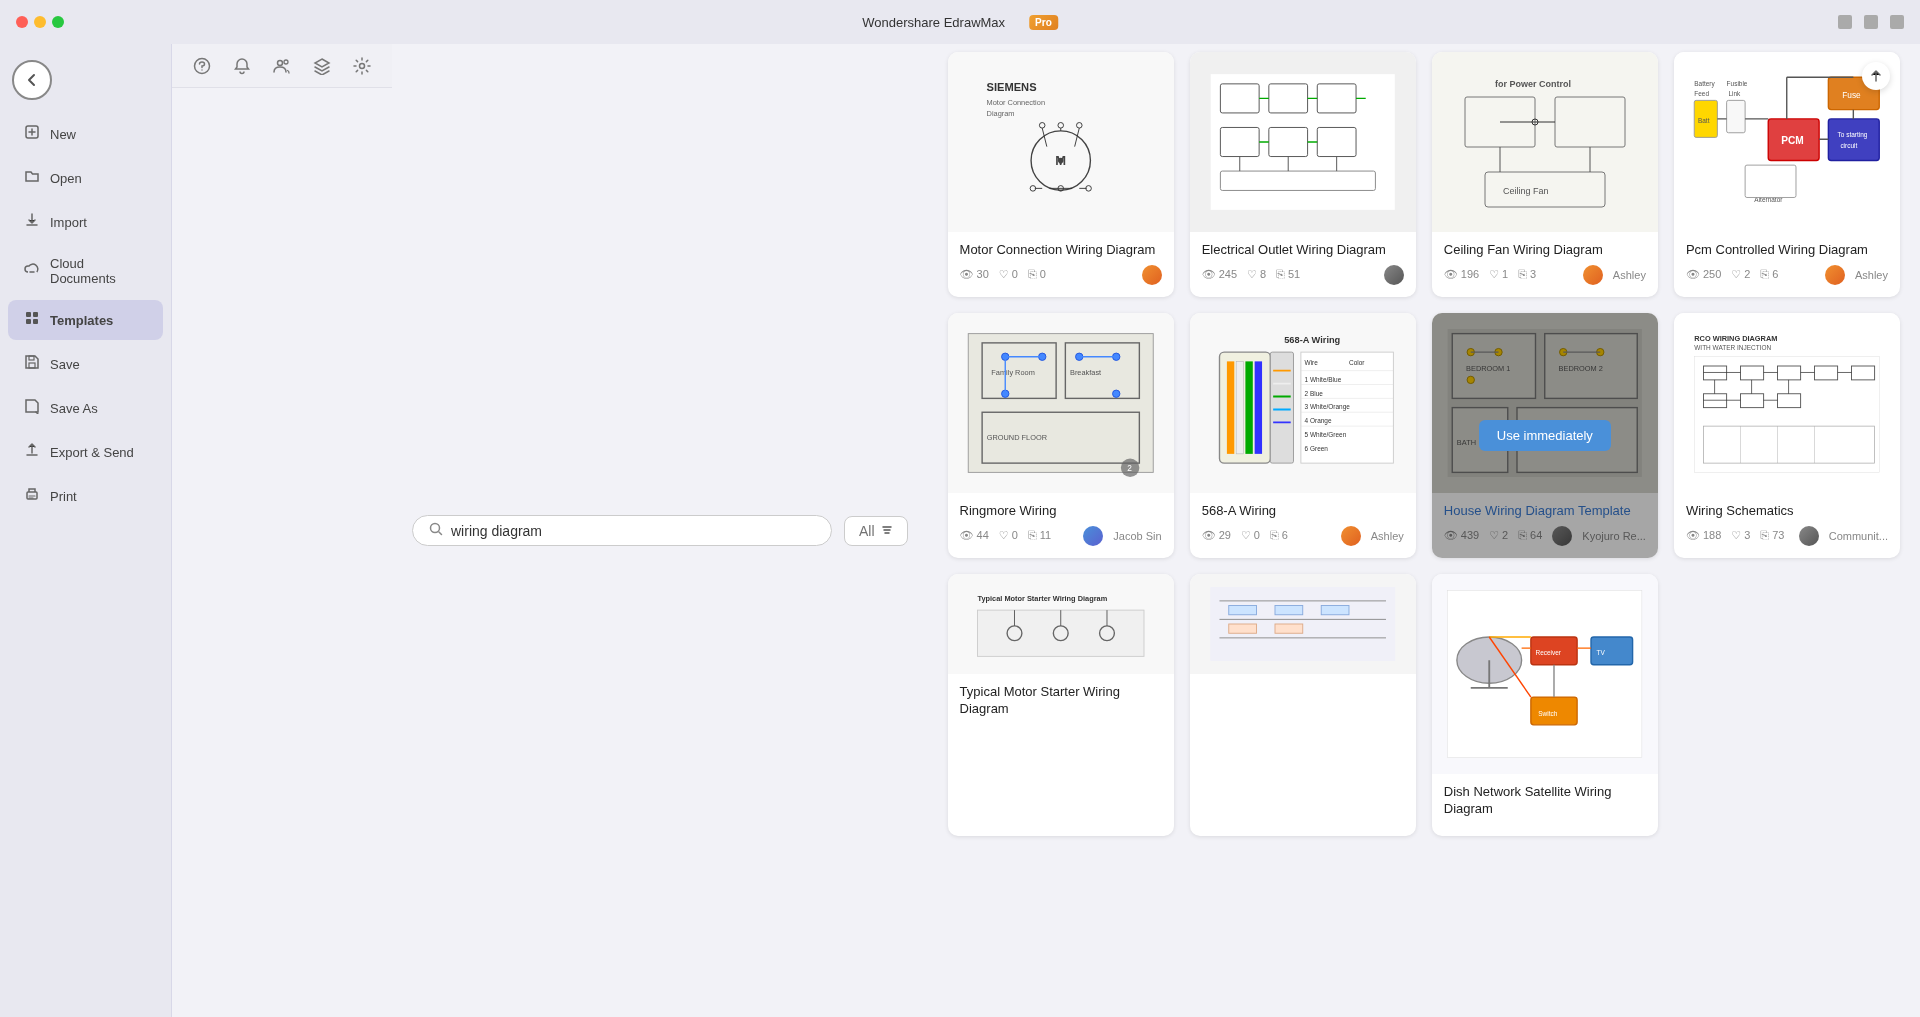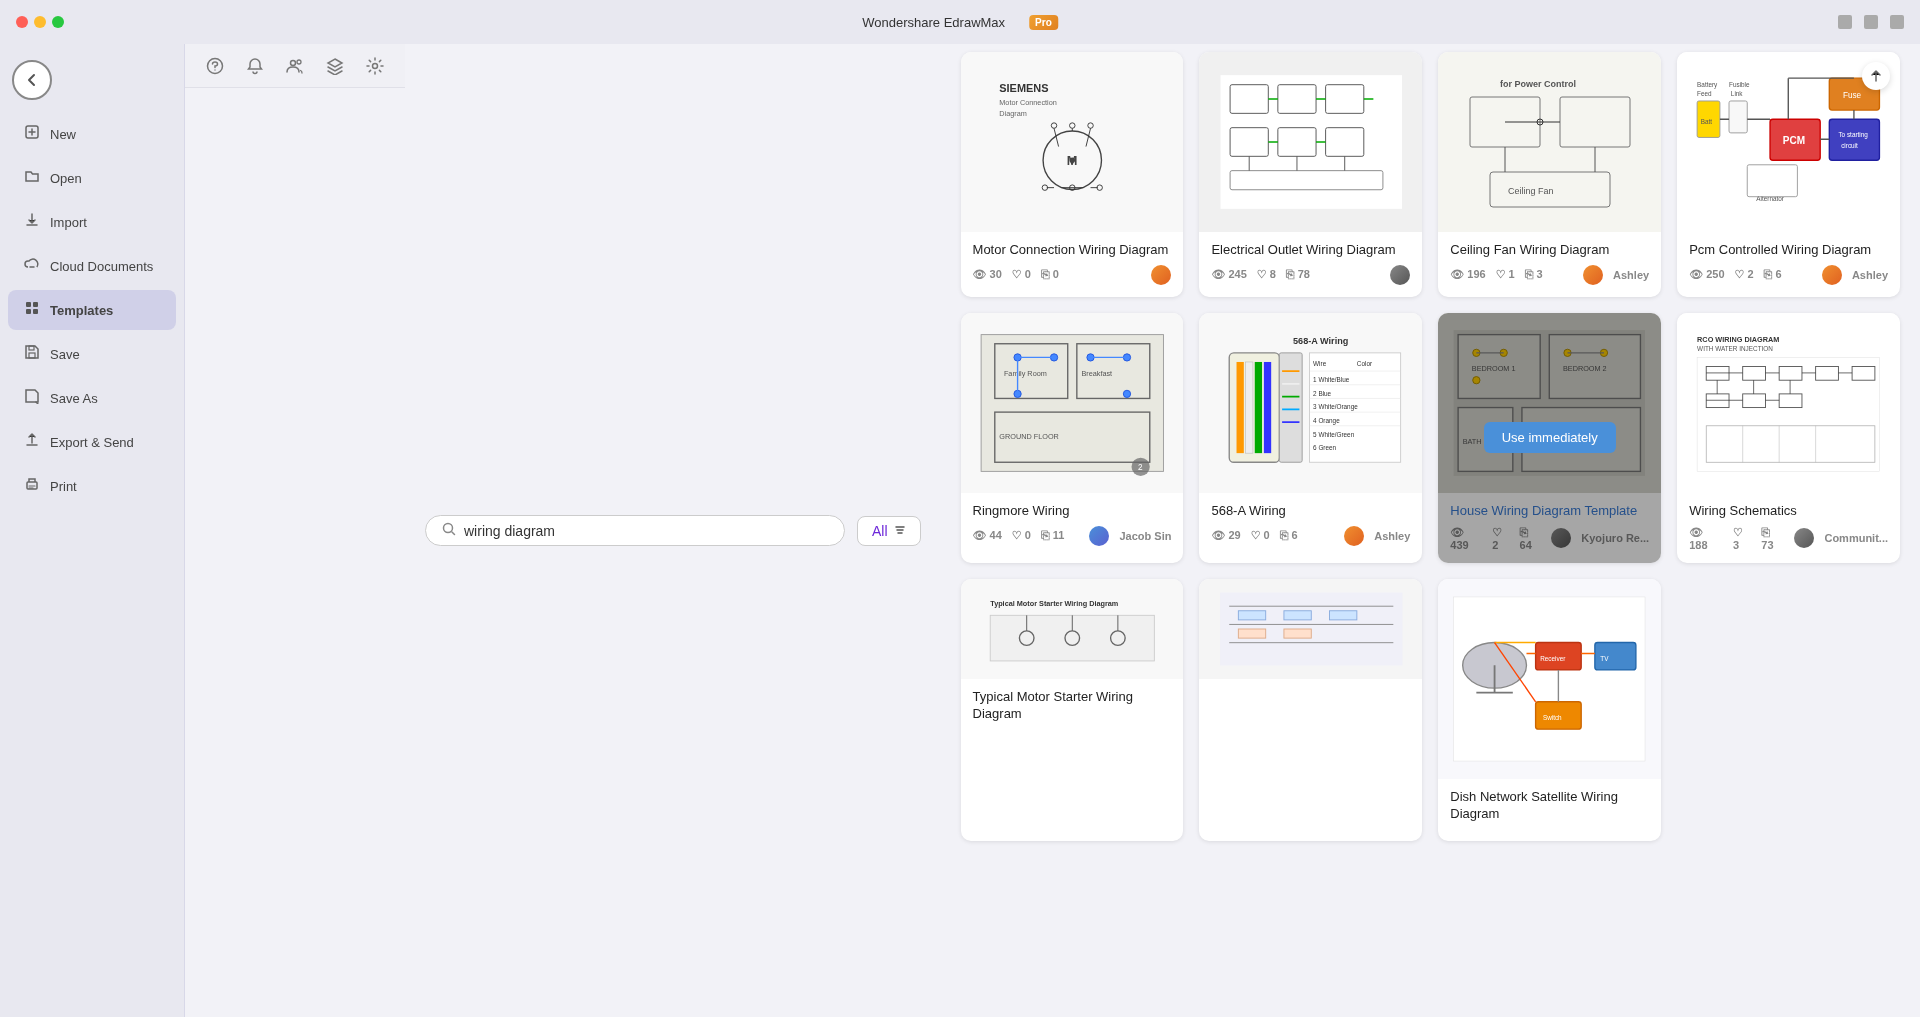--- a/index.html
+++ b/index.html
@@ -25,21 +25,21 @@
     .titlebar-center { position: absolute; left: 50%; transform: translateX(-50%); display: flex; align-items: flex-end; gap: 24px; font-size: 13px; color: #333; font-weight: 500; }
     .pro-badge { background: linear-gradient(135deg, #f0a030, #e08020); color: white; font-size: 10px; padding: 2px 6px; border-radius: 4px; font-weight: 600; }
     .titlebar-right { display: flex; align-items: center; gap: 12px; }
     .titlebar-btn { width: 14px; height: 14px; background: #999; border-radius: 2px; cursor: pointer; }
 
     
     .app { display: flex; flex: 1; overflow: hidden; }
 
     
     .sidebar {
-      width: 185px;
+      width: 172px;
       background: #e8e8f0;
       display: flex;
       flex-direction: column;
       padding: 8px 0;
       border-right: 1px solid #d8d8e8;
     }
     .back-btn {
       width: 40px; height: 40px;
       border: 2px solid #888;
       border-radius: 50%;
@@ -111,21 +111,21 @@
     .filter-btn {
       display: flex;
       align-items: center;
       gap: 6px;
       background: white;
       border: 1px solid #ccc;
       border-radius: 8px;
       padding: 6px 14px;
       font-size: 14px;
       cursor: pointer;
-      color: #6d28d9;
+      color: #737373;
     }
 
     
     .grid-wrapper { flex: 1; overflow-y: auto; padding: 8px 20px 20px; }
     .template-grid {
       display: grid;
       grid-template-columns: repeat(4, 1fr);
       gap: 16px;
     }
     .template-card {
@@ -166,21 +166,21 @@
       font-size: 13px;
       cursor: pointer;
       font-weight: 500;
     }
     
     .template-card.hovered .card-overlay { opacity: 1; }
 
     .card-info { padding: 10px 12px 12px; }
     .card-title { font-size: 13px; font-weight: 400; color: #222; margin-bottom: 6px; line-height: 1.3; }
     .card-title.blue { color: #3a7bd5; }
-    .card-meta { display: flex; align-items: center; gap: 10px; font-size: 11px; color: #888; font-weight: bold; }
+    .card-meta { display: flex; align-items: center; gap: 10px; font-size: 11px; color: #888; }
     .card-meta-stats { display: flex; gap: 10px; flex: 1; }
     .stat { display: flex; align-items: center; gap: 3px; }
     .avatar { width: 20px; height: 20px; border-radius: 50%; background: linear-gradient(135deg, #f0a030, #ff6060); }
     .avatar-blue { background: linear-gradient(135deg, #4a90d9, #5a60d0); }
     .avatar-community { background: linear-gradient(135deg, #888, #555); }
 
     
     .grid-wrapper::-webkit-scrollbar { width: 8px; }
     .grid-wrapper::-webkit-scrollbar-track { background: transparent; }
     .grid-wrapper::-webkit-scrollbar-thumb { background: #ccc; border-radius: 4px; }
@@ -435,21 +435,21 @@
           </div>
           <div class="card-overlay">
             <button class="use-immediately-btn">Use immediately</button>
           </div>
           <div class="card-info">
             <div class="card-title">Electrical Outlet Wiring Diagram</div>
             <div class="card-meta">
               <div class="card-meta-stats">
                 <span class="stat">👁 245</span>
                 <span class="stat">♡ 8</span>
-                <span class="stat">⎘ 78</span>
+                <span class="stat">⎘ 51</span>
               </div>
               <div class="avatar avatar-community"></div>
             </div>
           </div>
         </div>
 
         <div class="template-card">
           <div class="card-thumb" style="background:#f5f5f0;">
             <svg width="200" height="160" viewBox="0 0 200 160" fill="none">
               <text x="50" y="25" font-size="9" fill="#555" font-family="Arial" font-weight="bold">for Power Control</text>

